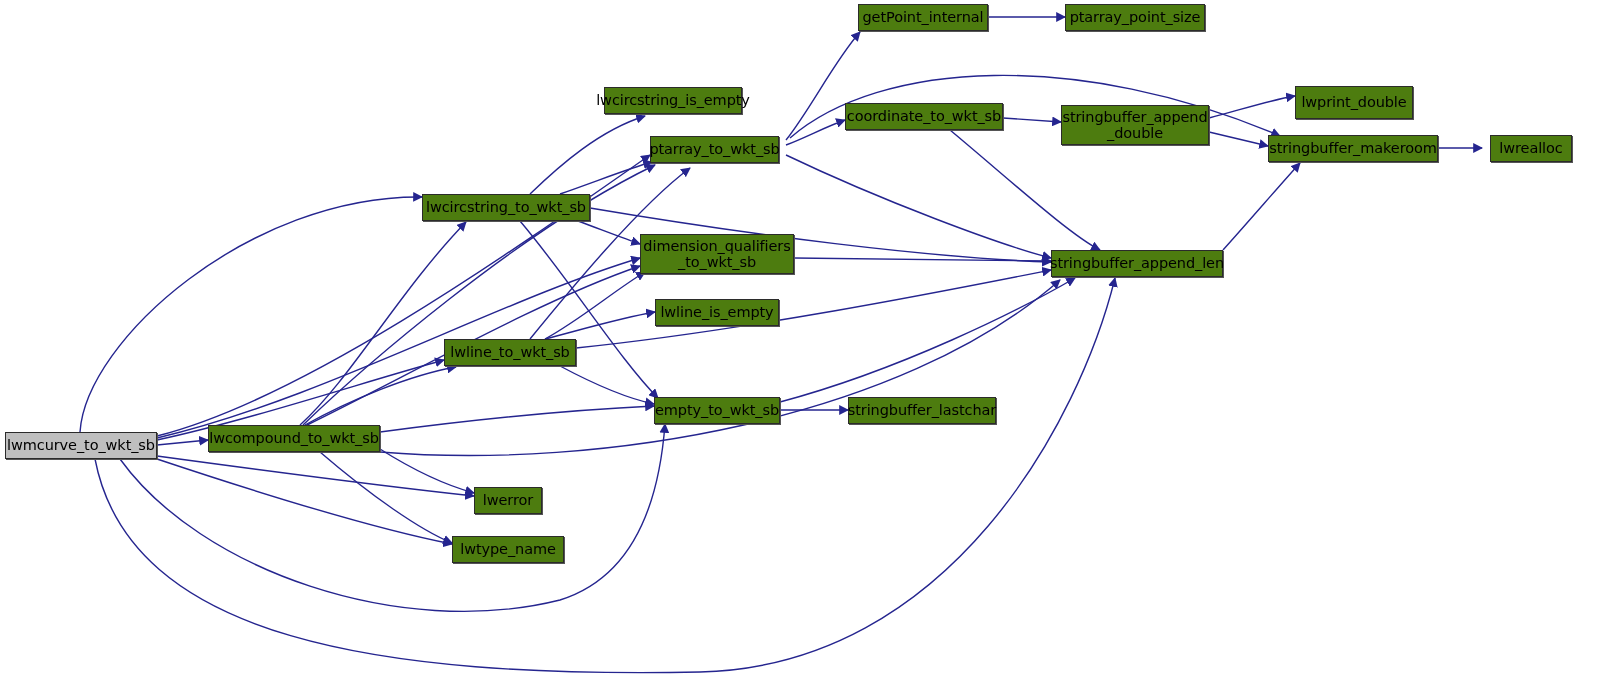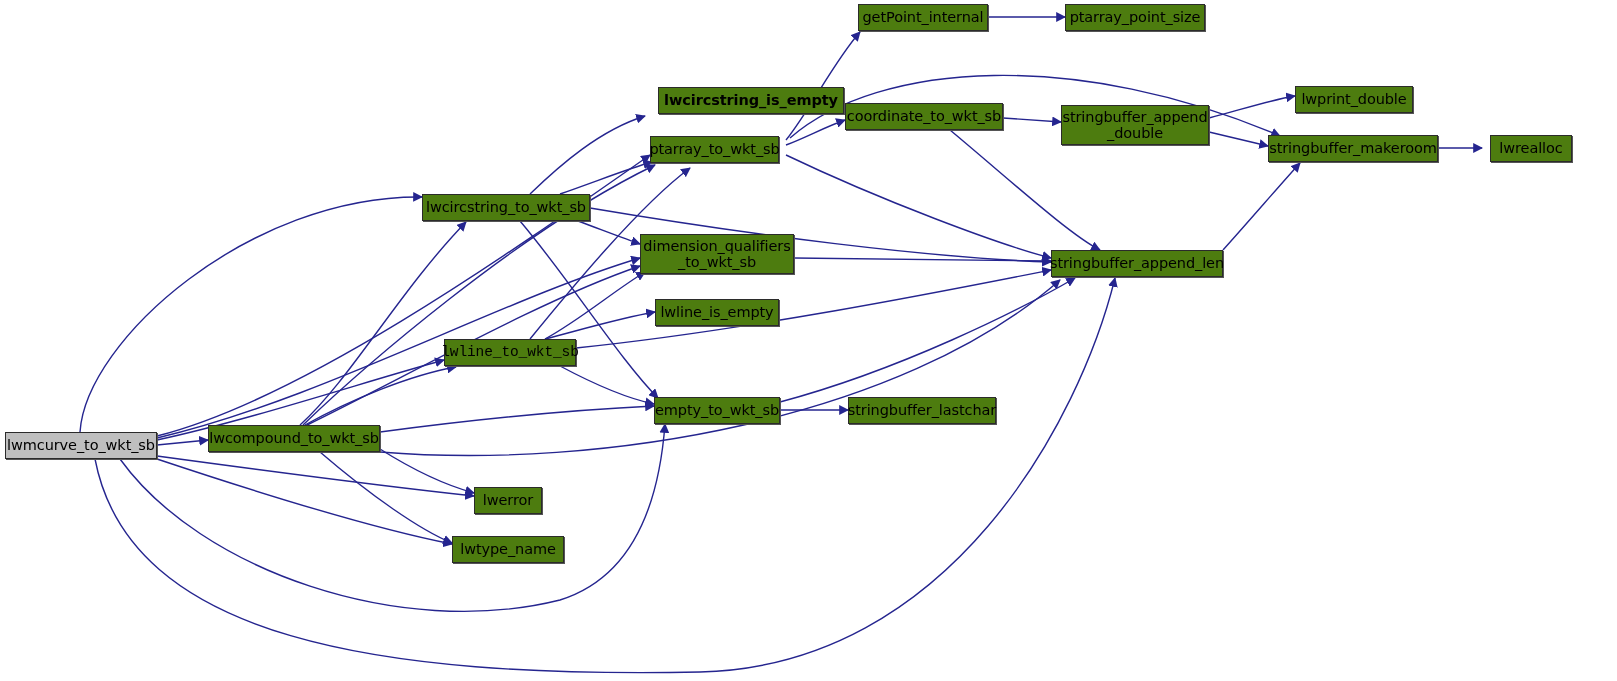--- a/index.html
+++ b/index.html
@@ -77,33 +77,33 @@
         <path d="M 1223,250 C 1250,220 1280,185 1300,163" marker-end="url(#arrow)"></path>
         <path d="M 1438,148 L 1482,148" marker-end="url(#arrow)"></path>
         <path d="M 780,410 L 848,410" marker-end="url(#arrow)"></path>
         <path d="M 780,402 C 900,370 1020,310 1075,278" marker-end="url(#arrow)"></path>
       </g>
   </svg>
   <div id="node-layer">
       <div class="node highlight" style="left: 5px; top: 432px; width: 152px; height: 27px;"><span class="label">lwmcurve_to_wkt_sb</span></div>
       <div class="node" style="left: 208px; top: 425px; width: 172px; height: 27px; align-items: center;"><span class="label">lwcompound_to_wkt_sb</span></div>
       <div class="node" style="left: 422px; top: 194px; width: 168px; height: 27px;"><span class="label">lwcircstring_to_wkt_sb</span></div>
-      <div class="node" style="left: 444px; top: 339px; width: 132px; height: 27px; font-family: Liberation Mono, monospace;"><span class="label">lwline_to_wkt_sb</span></div>
-      <div class="node" style="left: 658px; top: 87px; width: 186px; height: 27px; font-weight: bold;"><span class="label">lwcircstring_is_empty</span></div>
+      <div class="node" style="left: 444px; top: 339px; width: 132px; height: 27px;"><span class="label">lwline_to_wkt_sb</span></div>
+      <div class="node" style="left: 604px; top: 87px; width: 138px; height: 27px;"><span class="label">lwcircstring_is_empty</span></div>
       <div class="node" style="left: 650px; top: 136px; width: 129px; height: 27px;"><span class="label">ptarray_to_wkt_sb</span></div>
       <div class="node" style="left: 640px; top: 234px; width: 154px; height: 40px;"><span class="label">dimension_qualifiers
 _to_wkt_sb</span></div>
       <div class="node" style="left: 655px; top: 299px; width: 124px; height: 27px;"><span class="label">lwline_is_empty</span></div>
       <div class="node" style="left: 654px; top: 397px; width: 126px; height: 27px;"><span class="label">empty_to_wkt_sb</span></div>
       <div class="node" style="left: 474px; top: 487px; width: 68px; height: 27px;"><span class="label">lwerror</span></div>
       <div class="node" style="left: 452px; top: 536px; width: 112px; height: 27px;"><span class="label">lwtype_name</span></div>
       <div class="node" style="left: 858px; top: 4px; width: 130px; height: 27px;"><span class="label">getPoint_internal</span></div>
       <div class="node" style="left: 1065px; top: 4px; width: 140px; height: 27px;"><span class="label">ptarray_point_size</span></div>
       <div class="node" style="left: 845px; top: 103px; width: 158px; height: 27px;"><span class="label">coordinate_to_wkt_sb</span></div>
       <div class="node" style="left: 1061px; top: 105px; width: 148px; height: 40px;"><span class="label">stringbuffer_append
 _double</span></div>
-      <div class="node" style="left: 1295px; top: 86px; width: 118px; height: 27px;"><span class="label">lwprint_double</span></div>
+      <div class="node" style="left: 1295px; top: 86px; width: 118px; height: 33px;"><span class="label">lwprint_double</span></div>
       <div class="node" style="left: 1268px; top: 135px; width: 170px; height: 27px;"><span class="label">stringbuffer_makeroom</span></div>
       <div class="node" style="left: 1482px; top: 135px; width: 82px; height: 27px; margin-left: 8px;"><span class="label">lwrealloc</span></div>
       <div class="node" style="left: 1051px; top: 250px; width: 172px; height: 27px;"><span class="label">stringbuffer_append_len</span></div>
       <div class="node" style="left: 848px; top: 397px; width: 148px; height: 27px;"><span class="label">stringbuffer_lastchar</span></div>
     </div>
 </div>
 
 </body></html>

